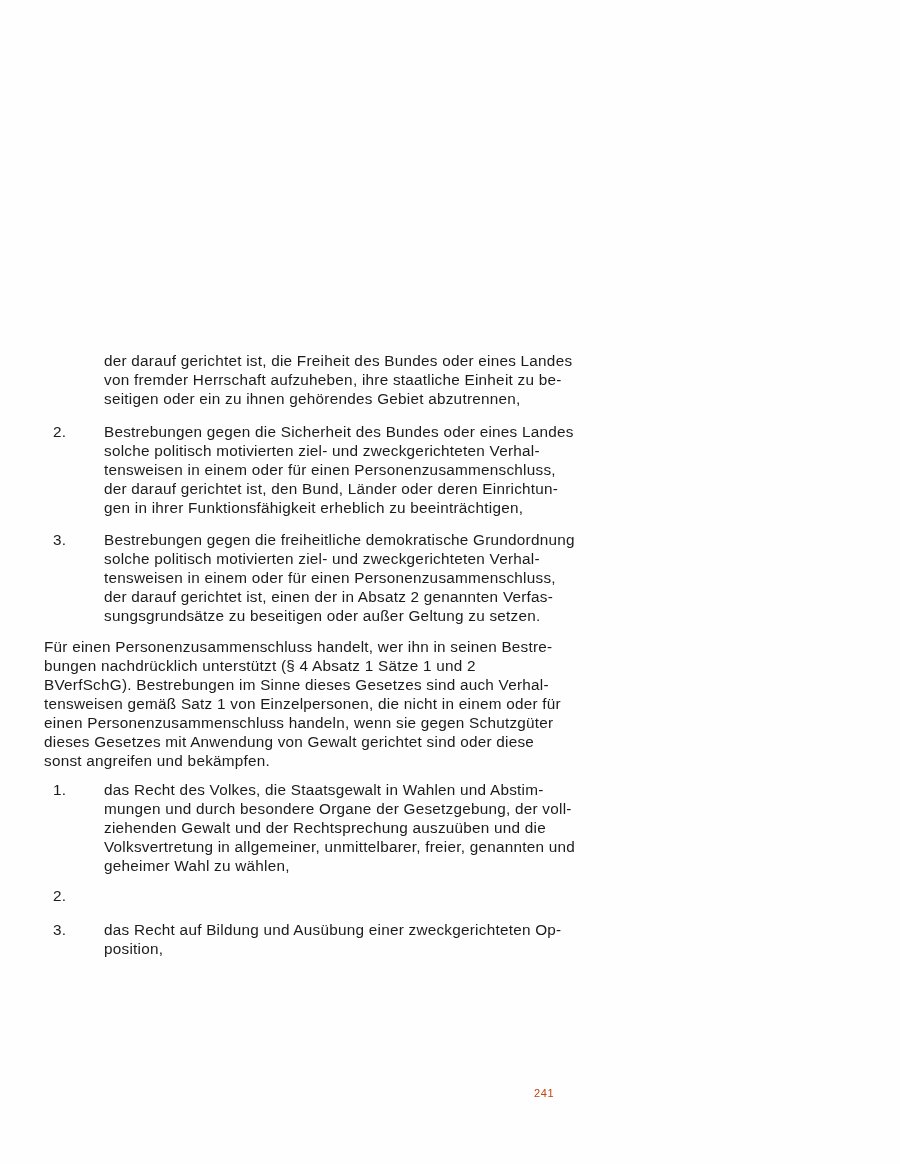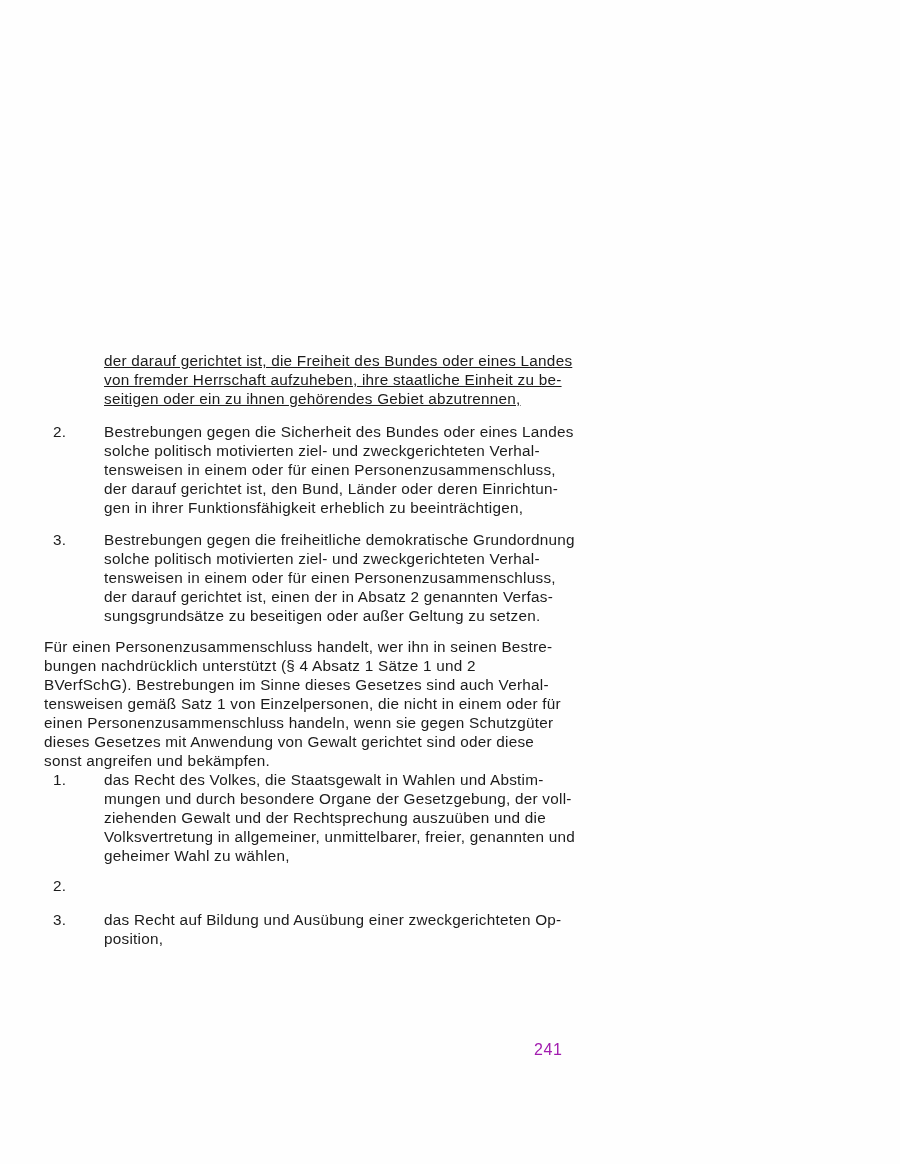--- a/index.html
+++ b/index.html
@@ -38,35 +38,35 @@
   .list {
     display: flex;
     align-items: flex-start;
   }
   .num {
     flex: 0 0 60px;
     box-sizing: border-box;
     padding-left: 9px;
     white-space: pre;
   }
-  .m14 { margin-bottom: 14px; text-decoration: underline; }
+  .m14 { margin-bottom: 14px; }
   .m13 { margin-bottom: 13px; }
   .m12 { margin-bottom: 12px; }
-  .m10 { }
+  .m10 { margin-bottom: 10px; }
   .m21 { margin-bottom: 21px; }
   .m11 { margin-bottom: 11px; }
   .m15 { margin-bottom: 15px; }
   .pageno {
     position: absolute;
     left: 534px;
-    top: 1040px;
-    font-size: 16px;
+    top: 1084px;
+    font-size: 11px;
     line-height: 19px;
     letter-spacing: 0.6px;
-    color: #a21caf;
+    color: #c2410c;
   }
 </style>
 </head>
 <body>
 
 <div class="page">
   <div class="content">
 
     <div class="block list m14">
       <span class="num"></span>

